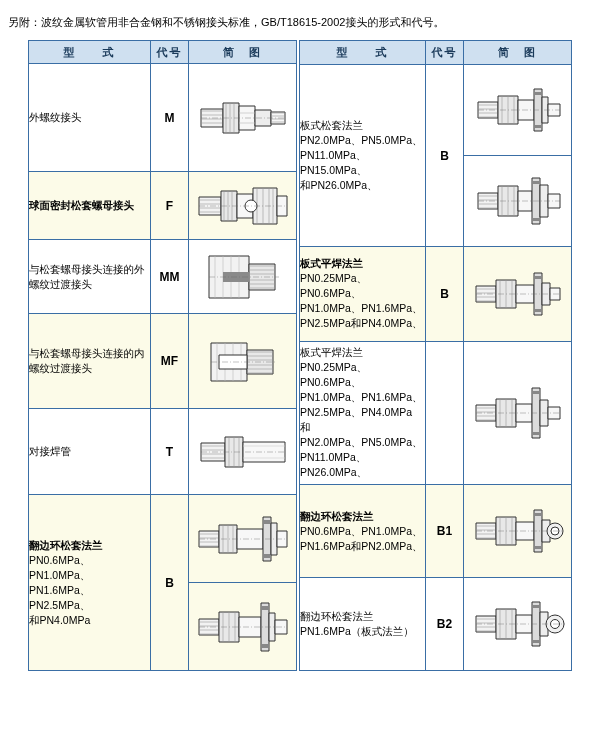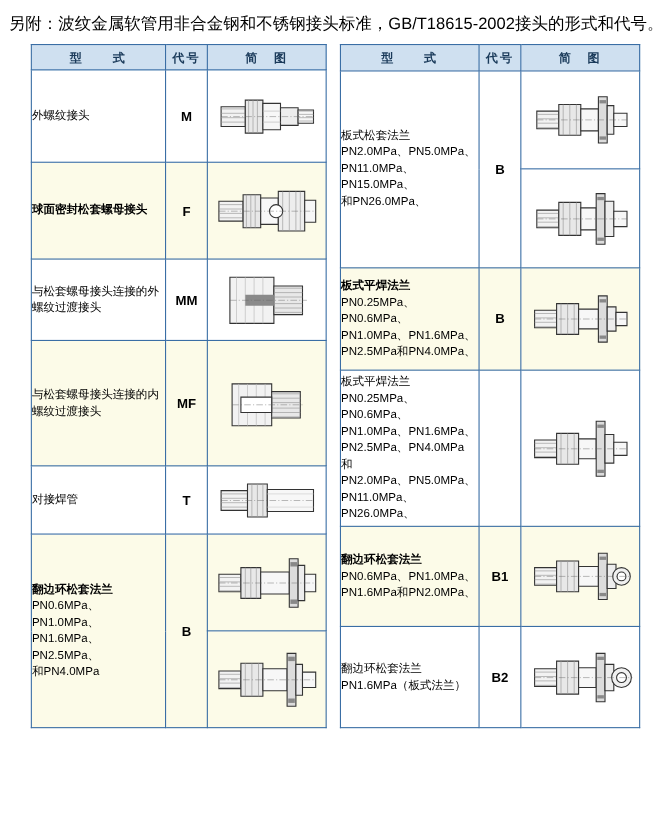--- a/index.html
+++ b/index.html
@@ -18,32 +18,32 @@
     position: relative;
     width: 600px;
     height: 740px;
     box-sizing: border-box;
   }
   .caption {
     position: absolute;
     left: 8px;
     top: 14px;
     width: 560px;
-    font-size: 15px;
+    font-size: 11px;
     line-height: 16px;
     color: #000;
     white-space: nowrap;
   }
   .tables {
     position: absolute;
     left: 28px;
     top: 40px;
     width: 545px;
     display: flex;
-    gap: 12px;
+    gap: 2px;
   }
   table.grid {
     border-collapse: collapse;
     table-layout: fixed;
     border: 1px solid #3a6ea5;
   }
   table.grid td, table.grid th {
     border: 1px solid #3a6ea5;
     padding: 0;
     vertical-align: middle;
@@ -95,42 +95,42 @@
         <col style="width:38px">
         <col style="width:108px">
       </colgroup>
       <tbody>
           <tr class="hdr">
         <td>型　　式</td>
         <td>代号</td>
         <td>简　图</td>
       </tr>
 
-      <tr style="height:84px;">
+      <tr style="height:108px;">
         <td class="namecell">外螺纹接头</td>
         <td class="codecell">M</td>
         <td class="figcell">
           <svg width="100" height="58" viewBox="0 0 100 58">
             <g fill="none" stroke="#333" stroke-width="1">
               <path d="M8 20 H30 V38 H8 Z" fill="#f2f2f2"></path>
               <path d="M8 22 H30 M8 26 H30 M8 30 H30 M8 34 H30" stroke="#999" stroke-width="0.6"></path>
               <path d="M30 14 H46 V44 H30 Z" fill="#e8e8e8"></path>
               <path d="M33 14 V44 M37 14 V44 M41 14 V44" stroke="#999" stroke-width="0.6"></path>
               <path d="M46 17 H62 V41 H46 Z" fill="#f7f7f7"></path>
               <path d="M62 21 H78 V37 H62 Z" fill="#ededed"></path>
               <path d="M78 23 H92 V35 H78 Z" fill="#f7f7f7"></path>
               <path d="M78 24 H92 M78 27 H92 M78 30 H92 M78 33 H92" stroke="#999" stroke-width="0.6"></path>
               <path d="M46 24 H62 M46 34 H62" stroke="#bbb" stroke-width="0.6"></path>
               <path d="M8 29 H92" stroke="#666" stroke-width="0.4" stroke-dasharray="6 2 1 2"></path>
             </g>
           </svg>
         </td>
       </tr>
 
-      <tr style="height:88px;">
+      <tr style="height:68px;">
         <td class="namecell yellow bold1">球面密封松套螺母接头</td>
         <td class="codecell yellow">F</td>
         <td class="figcell yellow">
           <svg width="100" height="60" viewBox="0 0 100 60">
             <g fill="none" stroke="#333" stroke-width="1">
               <path d="M6 21 H28 V39 H6 Z" fill="#f2f2f2"></path>
               <path d="M6 24 H28 M6 28 H28 M6 32 H28 M6 36 H28" stroke="#999" stroke-width="0.6"></path>
               <path d="M28 15 H44 V45 H28 Z" fill="#e8e8e8"></path>
               <path d="M31 15 V45 M35 15 V45 M39 15 V45" stroke="#999" stroke-width="0.6"></path>
               <path d="M44 18 H60 V42 H44 Z" fill="#f7f7f7"></path>
@@ -154,38 +154,38 @@
               <path d="M22 10 V52 M30 10 V52 M38 10 V52 M46 10 V52" stroke="#bbb" stroke-width="0.6"></path>
               <path d="M56 18 H82 V44 H56 Z" fill="#e8e8e8"></path>
               <path d="M56 20 H82 M56 24 H82 M56 28 H82 M56 34 H82 M56 38 H82 M56 42 H82" stroke="#999" stroke-width="0.6"></path>
               <path d="M30 26 H56 V36 H30 Z" fill="#8a8a8a" stroke="none"></path>
               <path d="M16 31 H86" stroke="#666" stroke-width="0.4" stroke-dasharray="6 2 1 2"></path>
             </g>
           </svg>
         </td>
       </tr>
 
-      <tr style="height:114px;">
+      <tr style="height:95px;">
         <td class="namecell yellow">与松套螺母接头连接的内螺纹过渡接头</td>
         <td class="codecell yellow">MF</td>
         <td class="figcell yellow">
           <svg width="100" height="60" viewBox="0 0 100 60">
             <g fill="none" stroke="#333" stroke-width="1">
               <path d="M18 12 H54 V50 H18 Z" fill="#f2f2f2"></path>
               <path d="M24 12 V50 M32 12 V50 M40 12 V50 M48 12 V50" stroke="#bbb" stroke-width="0.6"></path>
               <path d="M54 19 H80 V43 H54 Z" fill="#e8e8e8"></path>
               <path d="M54 21 H80 M54 25 H80 M54 29 H80 M54 34 H80 M54 38 H80 M54 42 H80" stroke="#999" stroke-width="0.6"></path>
               <path d="M26 24 H54 V38 H26 Z" fill="#ffffff"></path>
               <path d="M18 31 H84" stroke="#666" stroke-width="0.4" stroke-dasharray="6 2 1 2"></path>
             </g>
           </svg>
         </td>
       </tr>
 
-      <tr style="height:62px;">
+      <tr style="height:86px;">
         <td class="namecell">对接焊管</td>
         <td class="codecell">T</td>
         <td class="figcell">
           <svg width="100" height="58" viewBox="0 0 100 58">
             <g fill="none" stroke="#333" stroke-width="1">
               <path d="M8 20 H32 V38 H8 Z" fill="#f2f2f2"></path>
               <path d="M8 23 H32 M8 27 H32 M8 31 H32 M8 35 H32" stroke="#999" stroke-width="0.6"></path>
               <path d="M32 14 H50 V44 H32 Z" fill="#e8e8e8"></path>
               <path d="M36 14 V44 M41 14 V44 M46 14 V44" stroke="#999" stroke-width="0.6"></path>
               <path d="M50 19 H92 V39 H50 Z" fill="#f7f7f7"></path>

